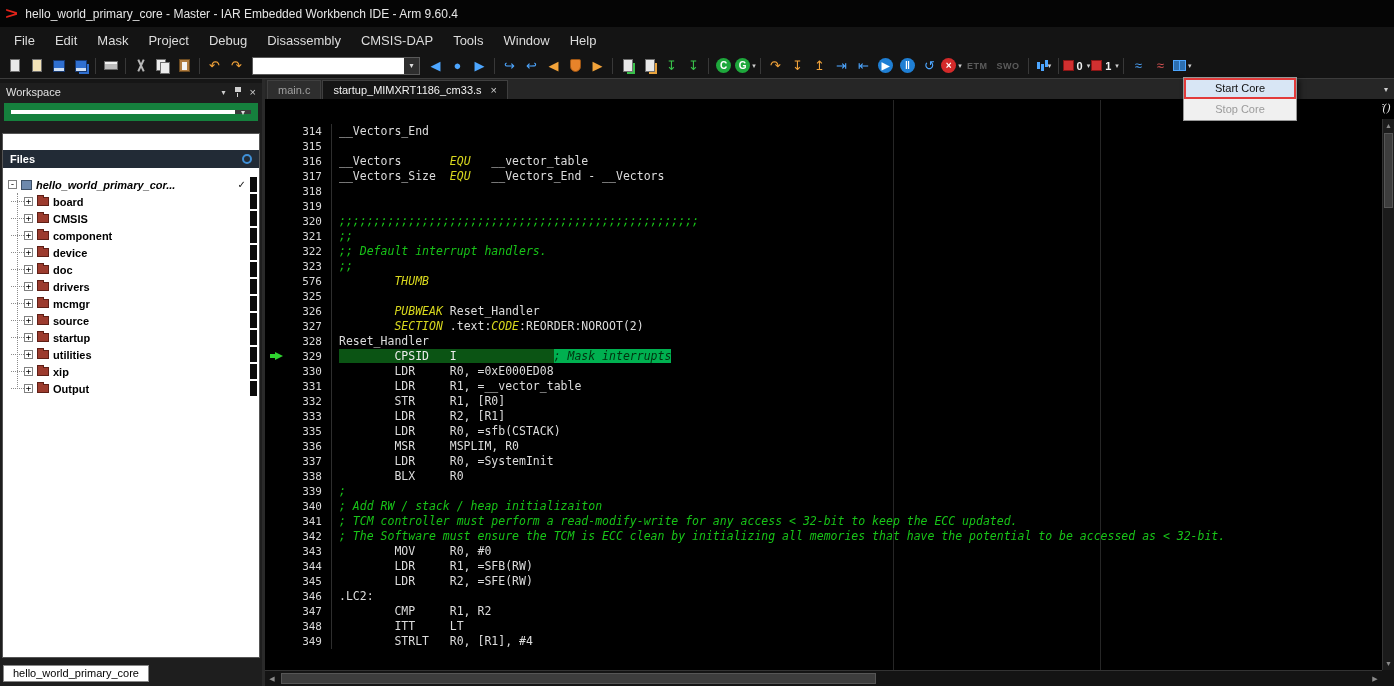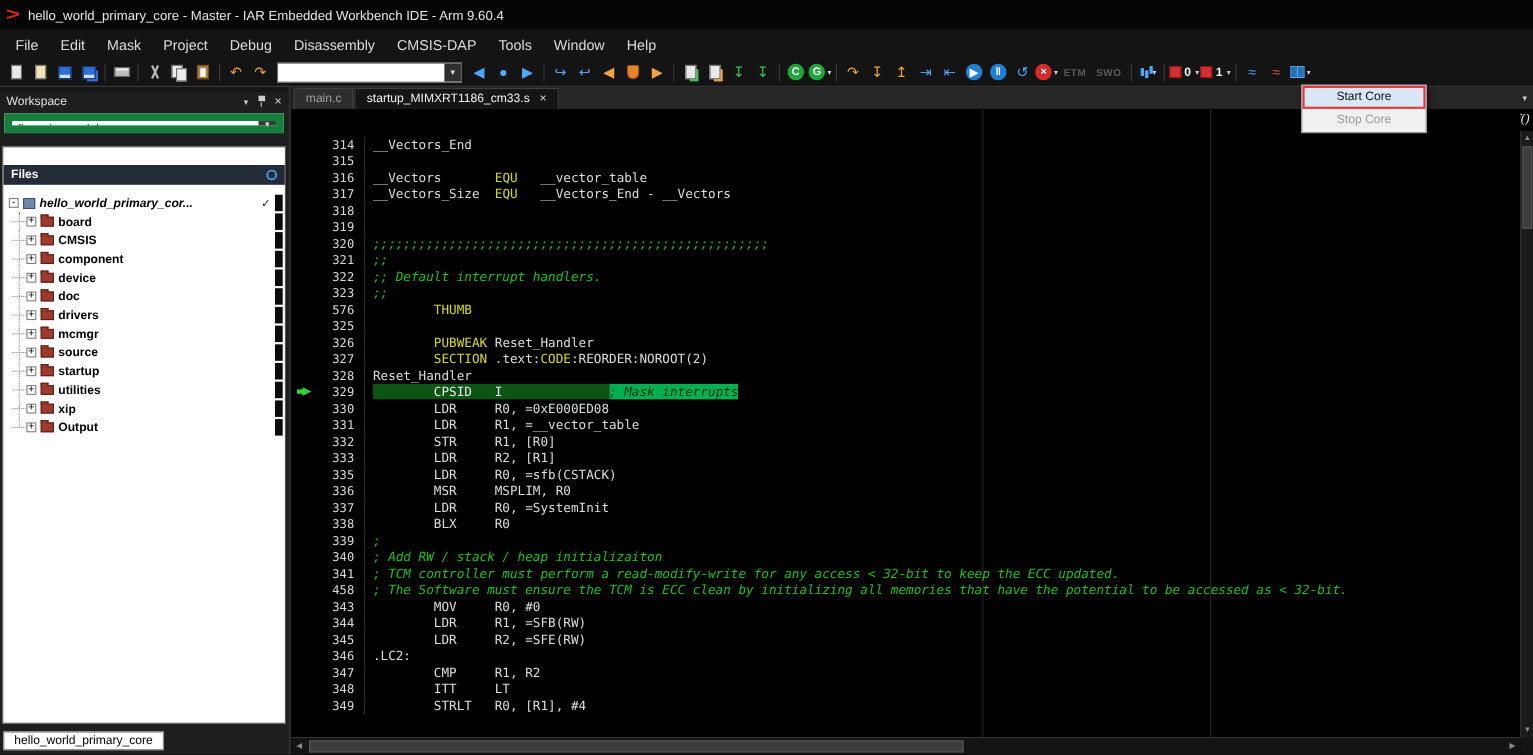--- a/index.html
+++ b/index.html
@@ -93,21 +93,21 @@
   .ed-view { position:absolute; left:0; top:21px; right:12px; bottom:16px; overflow:hidden; background:#000; }
   .ruler { position:absolute; top:0; bottom:0; width:1px; background:#262626; }
   .ed-lines { position:absolute; left:0; right:0; top:24px; font-family:"DejaVu Sans Mono",monospace; font-size:11.5px; line-height:15px; }
   .ed-line { display:flex; height:15px; }
   .ed-margin { width:26px; flex:none; position:relative; }
   .pc-arrow { position:absolute; left:10px; top:3px; width:0; height:0; border-left:8px solid #2fd32f; border-top:4px solid transparent; border-bottom:4px solid transparent; }
   .pc-arrow::before { content:""; position:absolute; left:-13px; top:-2px; width:6px; height:4px; background:#2fd32f; }
   .ed-num { width:40px; flex:none; text-align:right; padding-right:9px; color:#d8d8d8; font-size:11px; line-height:15px; }
   .ed-code { flex:1; padding-left:7px; border-left:1px solid #2e2e2e; white-space:pre; }
   .tk-p { color:#dcdcdc; }
-  .tk-k { color:#d8d81e; }
+  .tk-k { color:#d8d81e; font-style:italic; }
   .tk-c { color:#18c418; font-style:italic; }
   .tk-pc { background:#0b5414; color:#ececec; }
   .tk-pcc { background:#00b050; color:#00320e; font-style:italic; }
 
   
   .vscroll { position:absolute; top:40px; right:0; width:12px; bottom:16px; background:#1b1b1b; border-left:1px solid #333; }
   .vs-up,.vs-down { position:absolute; left:0; right:0; height:13px; color:#8a8a8a; font-size:7px; text-align:center; line-height:13px; }
   .vs-up { top:0; } .vs-down { bottom:0; }
   .vs-thumb { position:absolute; left:1px; right:1px; top:14px; height:75px; background:#3d3d3d; border:1px solid #565656; }
   .hscroll { position:absolute; left:0; right:12px; bottom:0; height:16px; background:#141414; border-top:1px solid #333; }
@@ -554,21 +554,21 @@
           <span class="ed-num">340</span>
           <span class="ed-code"><span class="tk-c">; Add RW / stack / heap initializaiton</span></span>
         </div>
         <div class="ed-line">
           <span class="ed-margin"></span>
           <span class="ed-num">341</span>
           <span class="ed-code"><span class="tk-c">; TCM controller must perform a read-modify-write for any access &lt; 32-bit to keep the ECC updated.</span></span>
         </div>
         <div class="ed-line">
           <span class="ed-margin"></span>
-          <span class="ed-num">458</span>
+          <span class="ed-num">342</span>
           <span class="ed-code"><span class="tk-c">; The Software must ensure the TCM is ECC clean by initializing all memories that have the potential to be accessed as &lt; 32-bit.</span></span>
         </div>
         <div class="ed-line">
           <span class="ed-margin"></span>
           <span class="ed-num">343</span>
           <span class="ed-code"><span class="tk-p">        MOV     R0, #0</span></span>
         </div>
         <div class="ed-line">
           <span class="ed-margin"></span>
           <span class="ed-num">344</span>

